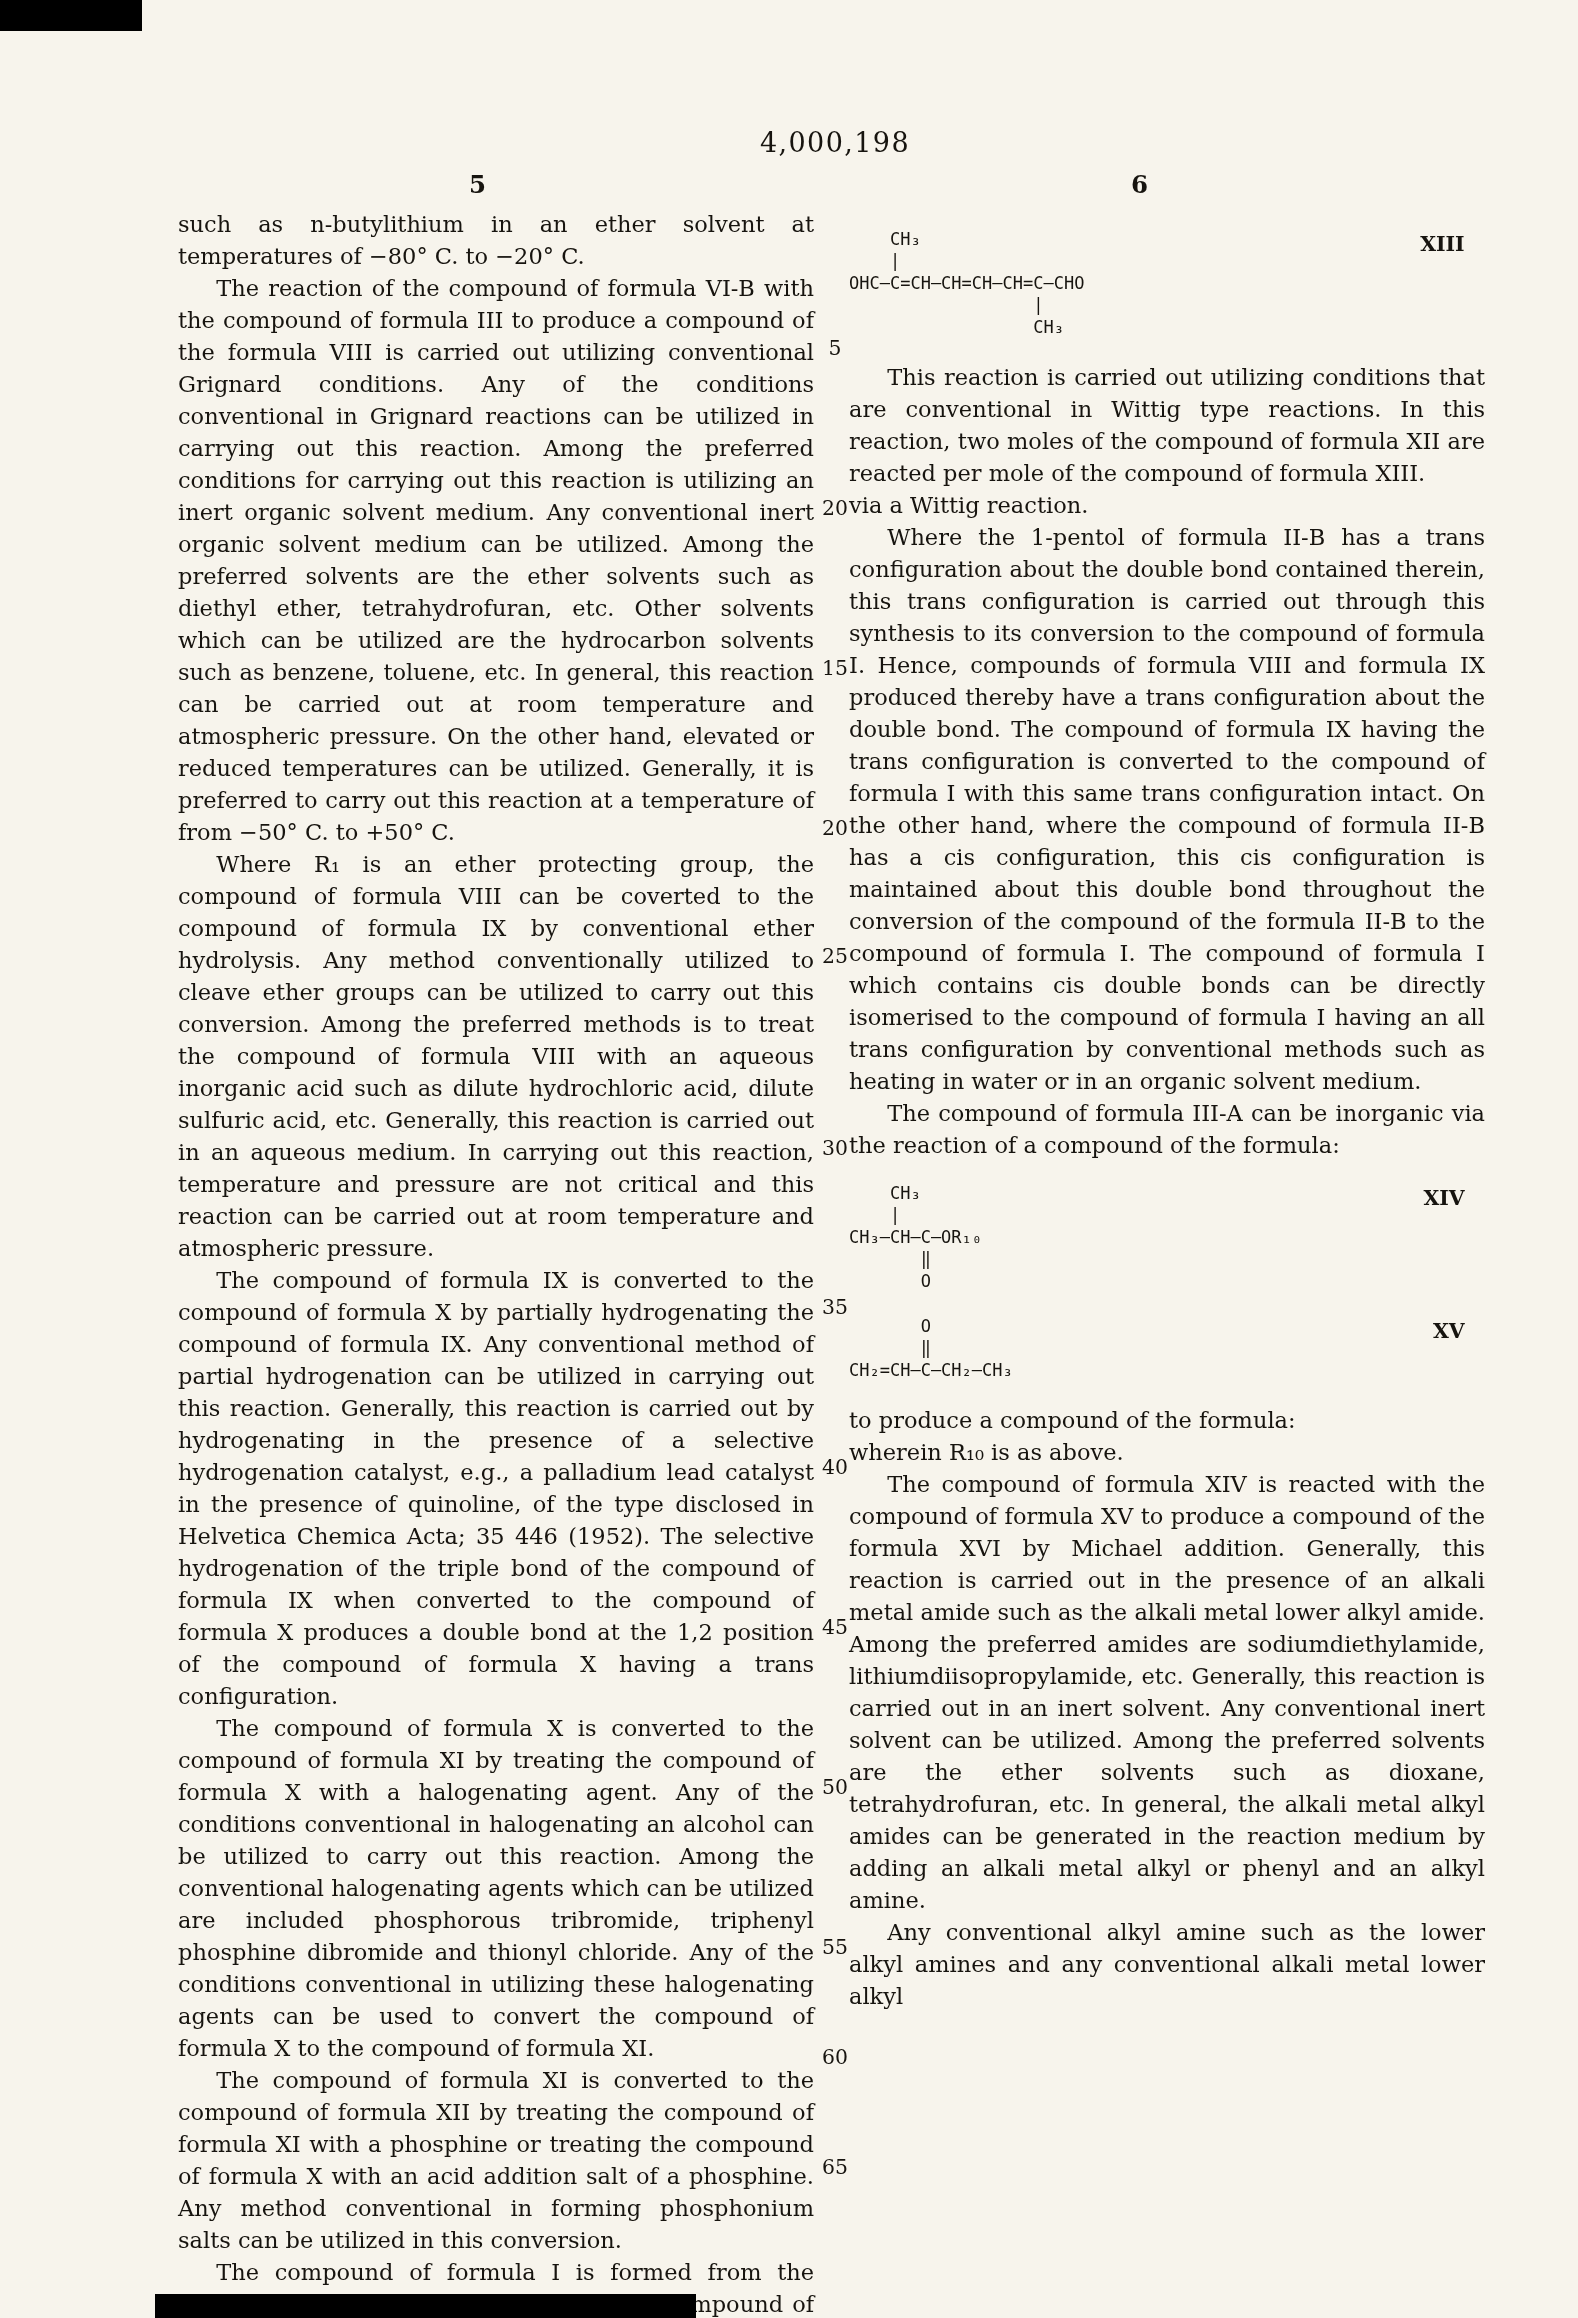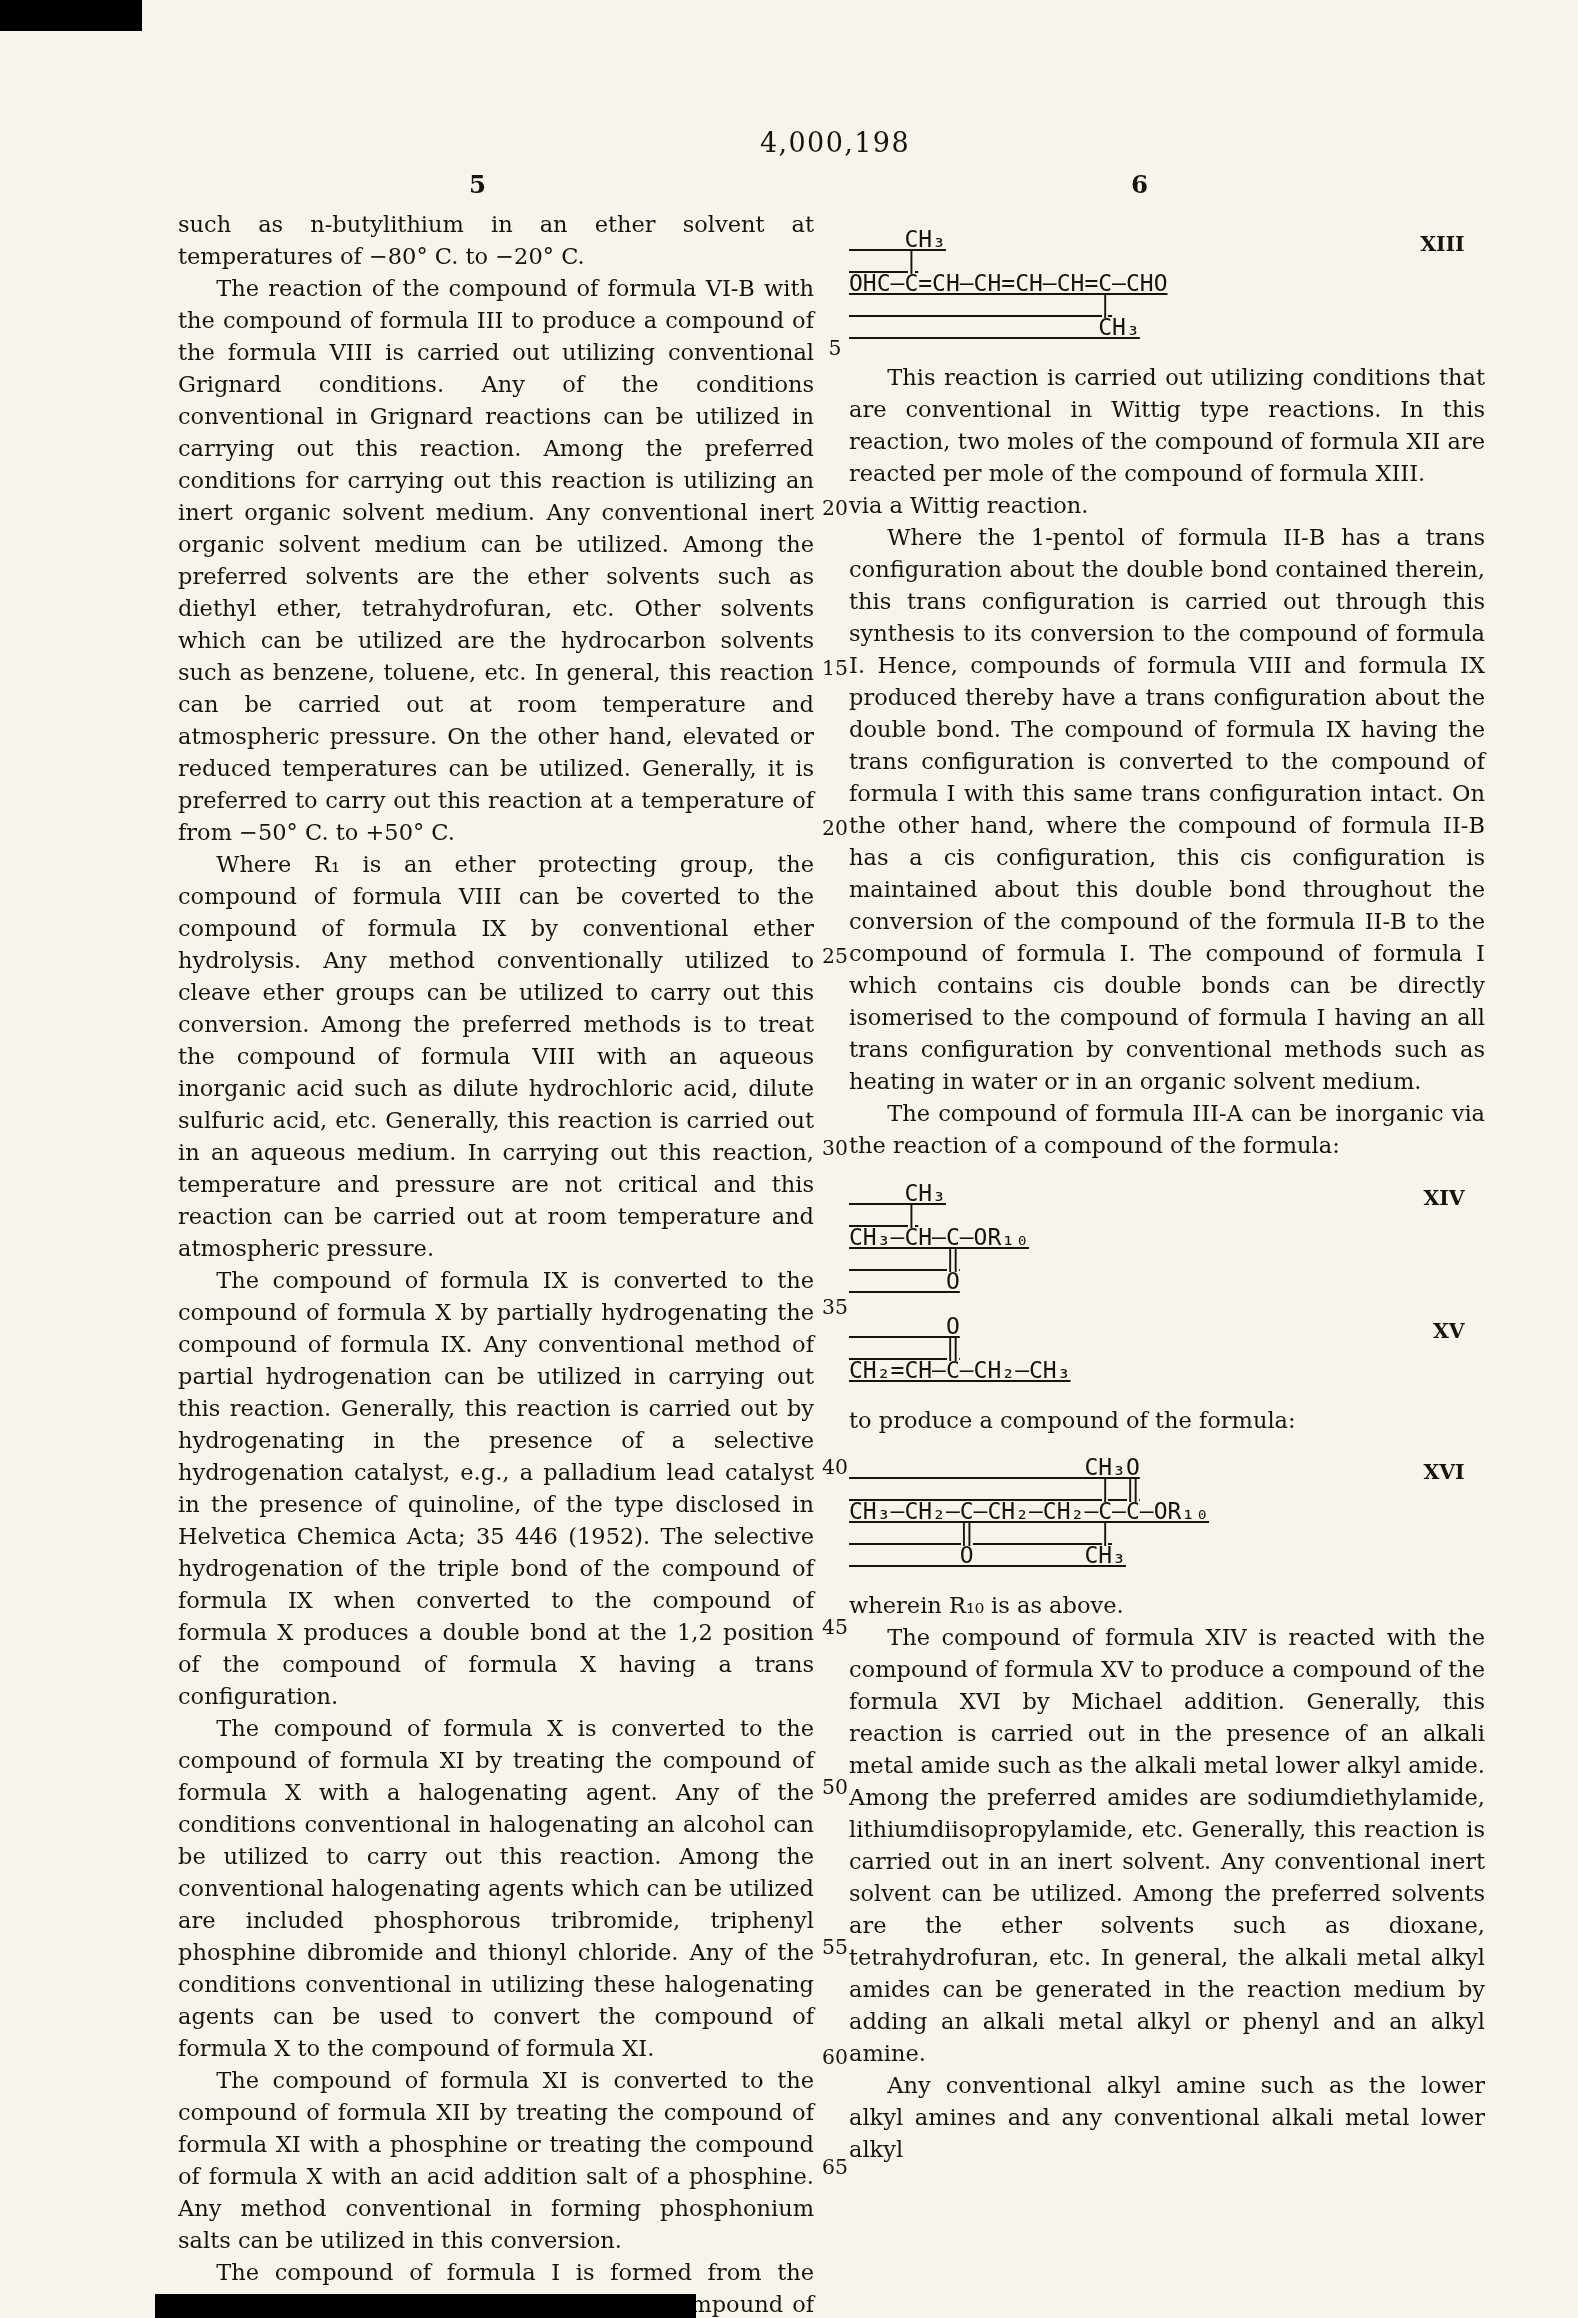--- a/index.html
+++ b/index.html
@@ -37,23 +37,22 @@
   p.para.indent { text-indent: 1.7em; }
 
   .gutter-num {
     position: absolute; left: 811px; width: 48px;
     text-align: center; font-size: 20.4px;
   }
 
   .formula { position: relative; margin: 20.4px 0 23px 0; }
   .formula pre {
     font-family: "DejaVu Sans Mono", monospace;
-    font-size: 23px; line-height: 22px;
+    font-size: 17px; line-height: 22px;
     white-space: pre;
-    text-decoration: underline;
   }
   .formula .label {
     position: absolute; right: 20.4px; top: 0;
     font-size: 20.4px; font-family: "DejaVu Serif", serif; font-weight: bold;
   }
 </style>
 </head>
 <body>
 
 <div class="page">
@@ -116,28 +115,20 @@
 
     <div class="formula">
       <pre>       O
        ‖
 CH₂=CH—C—CH₂—CH₃</pre>
       <span class="label">XV</span>
     </div>
 
     <p class="para">to produce a compound of the formula:</p>
 
-    <div class="formula">
-      <pre>                 CH₃O
-                  | ‖
-CH₃—CH₂—C—CH₂—CH₂—C—C—OR₁₀
-        ‖         |
-        O        CH₃</pre>
-      <span class="label">XVI</span>
-    </div>
 
     <p class="para">wherein R₁₀ is as above.</p>
     <p class="para indent">The compound of formula XIV is reacted with the compound of formula XV to produce a compound of the formula XVI by Michael addition. Generally, this reaction is carried out in the presence of an alkali metal amide such as the alkali metal lower alkyl amide. Among the preferred amides are sodiumdiethylamide, lithiumdiisopropylamide, etc. Generally, this reaction is carried out in an inert solvent. Any conventional inert solvent can be utilized. Among the preferred solvents are the ether solvents such as dioxane, tetrahydrofuran, etc. In general, the alkali metal alkyl amides can be generated in the reaction medium by adding an alkali metal alkyl or phenyl and an alkyl amine.</p>
     <p class="para indent">Any conventional alkyl amine such as the lower alkyl amines and any conventional alkali metal lower alkyl</p>
   </div>
 
   <div class="artifact bottom"></div>
 
 </div>
 

